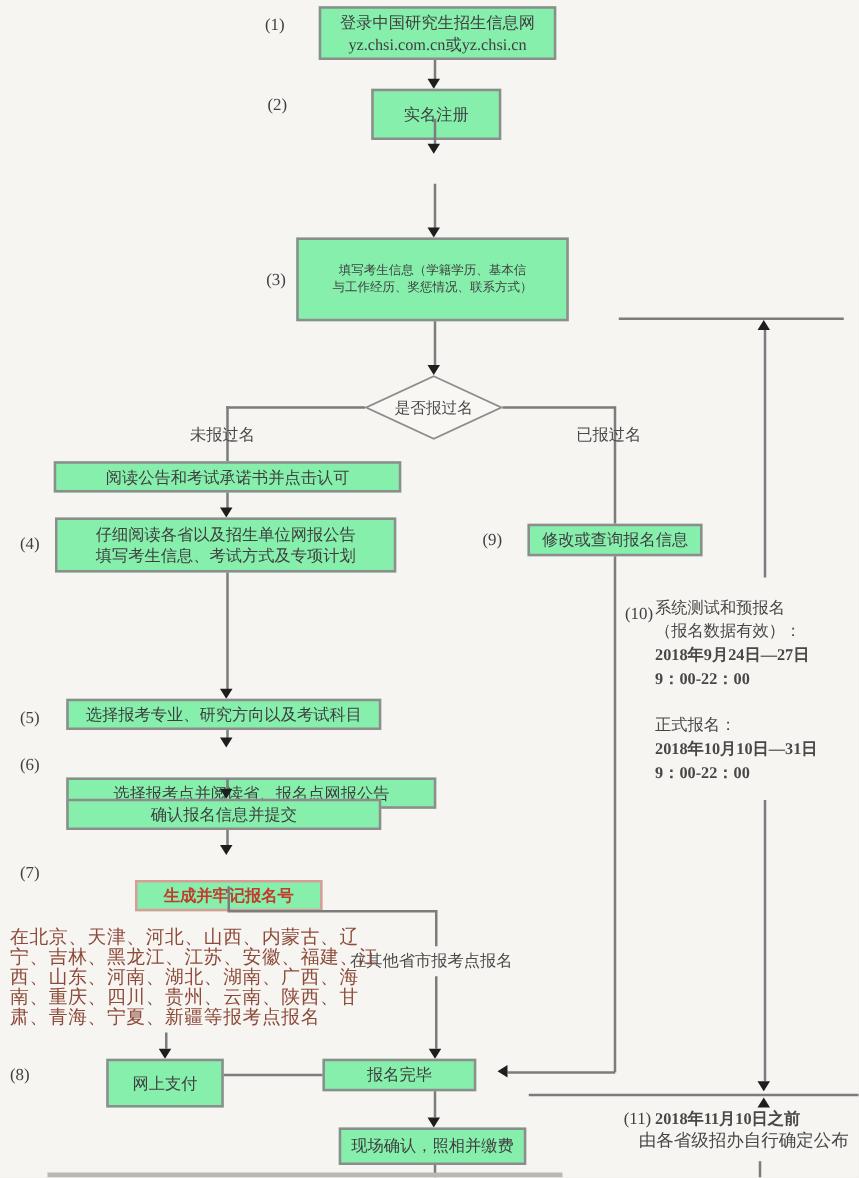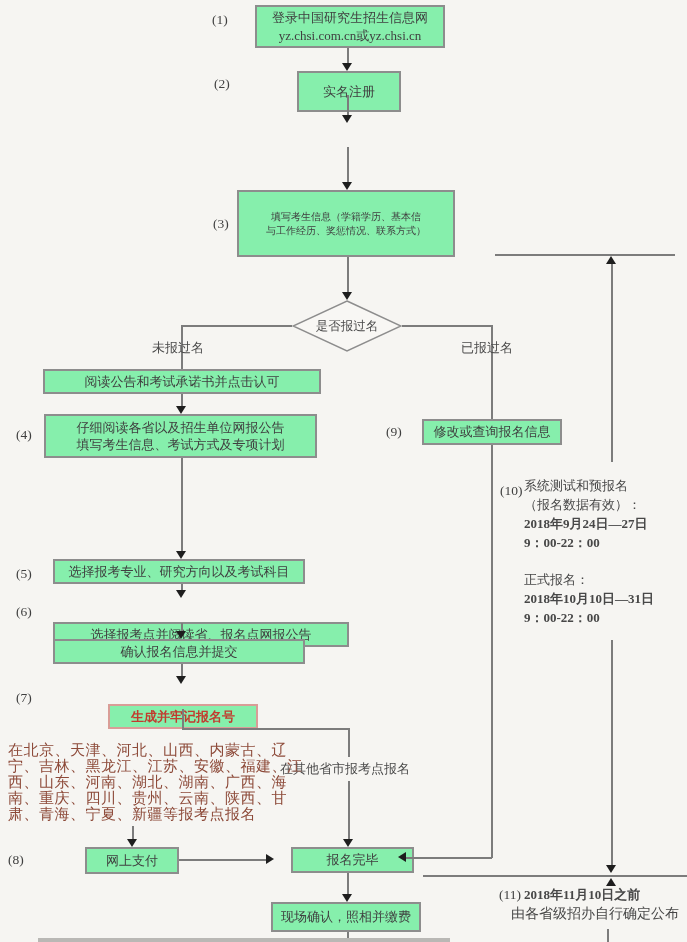--- a/index.html
+++ b/index.html
@@ -144,27 +144,27 @@
 
   <div class="vline" style="left:348px;top:728px;height:29px;"></div>
   <div class="lbl" style="left:280px;top:760px;">在其他省市报考点报名</div>
   <div class="vline" style="left:348px;top:781px;height:58px;"></div>
   <div class="ah ah-down" style="left:343px;top:839px;"></div>
 
   <div class="provinces">在北京、天津、河北、山西、内蒙古、辽宁、吉林、黑龙江、江苏、安徽、福建、江西、山东、河南、湖北、湖南、广西、海南、重庆、四川、贵州、云南、陕西、甘肃、青海、宁夏、新疆等报考点报名</div>
   <div class="vline" style="left:132px;top:826px;height:13px;"></div>
   <div class="ah ah-down" style="left:127px;top:839px;"></div>
 
-  <div class="box" style="left:85px;top:847px;width:94px;height:27px;">
+  <div class="box" style="left:85px;top:847px;width:94px;height:39px;">
     <div>网上支付</div>
   </div>
   <div class="hline" style="left:179px;top:859px;width:87px;"></div>
   <div class="ah ah-right" style="left:266px;top:854px;"></div>
 
-  <div class="box" style="left:291px;top:847px;width:123px;height:26px;">
+  <div class="box" style="left:258px;top:847px;width:123px;height:26px;">
     <div>报名完毕</div>
   </div>
 
   <div class="box" style="left:422px;top:419px;width:140px;height:26px;">
     <div>修改或查询报名信息</div>
   </div>
   <div class="vline" style="left:491px;top:445px;height:413px;"></div>
   <div class="hline" style="left:406px;top:857px;width:86px;"></div>
   <div class="ah ah-left" style="left:398px;top:852px;"></div>
 

